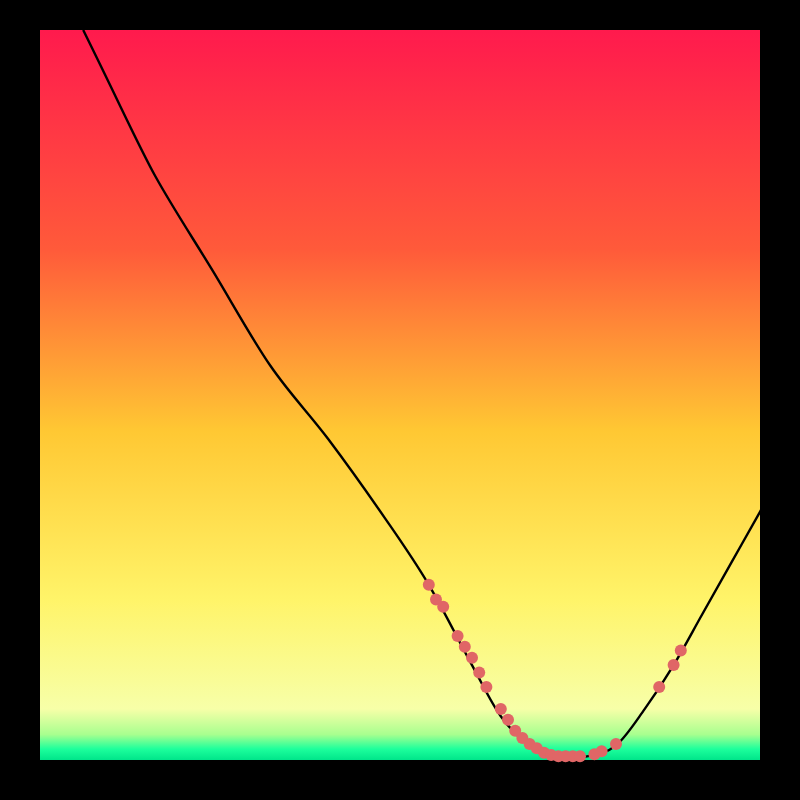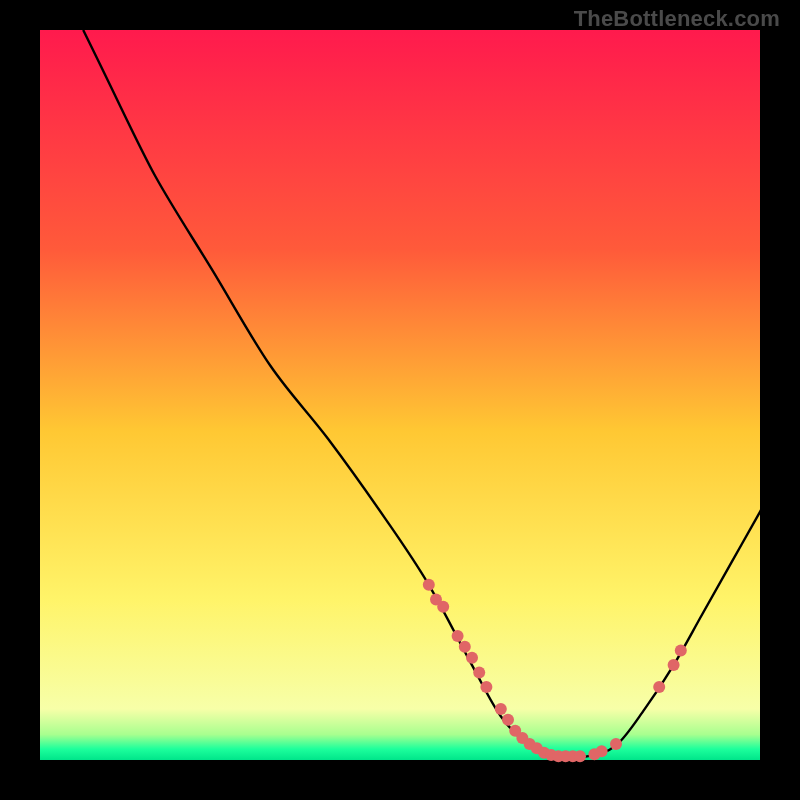--- a/index.html
+++ b/index.html
@@ -28,21 +28,20 @@
     letter-spacing: 0.2px;
   }
   svg {
     display: block;
   }
 </style>
 </head>
 <body>
 
 <div id="container">
-  <div id="watermark">TheBottleneck.com</div>
   <svg id="chart" width="800" height="800" viewBox="0 0 800 800">
     <defs>
       <linearGradient id="bg-grad" x1="0" y1="0" x2="0" y2="1">
           <stop offset="0%" stop-color="#ff1a4d"></stop>
           <stop offset="30%" stop-color="#ff5a3a"></stop>
           <stop offset="55.00000000000001%" stop-color="#ffc833"></stop>
           <stop offset="78%" stop-color="#fff469"></stop>
           <stop offset="93%" stop-color="#f7ffa8"></stop>
           <stop offset="96.5%" stop-color="#a8ff8f"></stop>
           <stop offset="98.5%" stop-color="#1cff9c"></stop>

